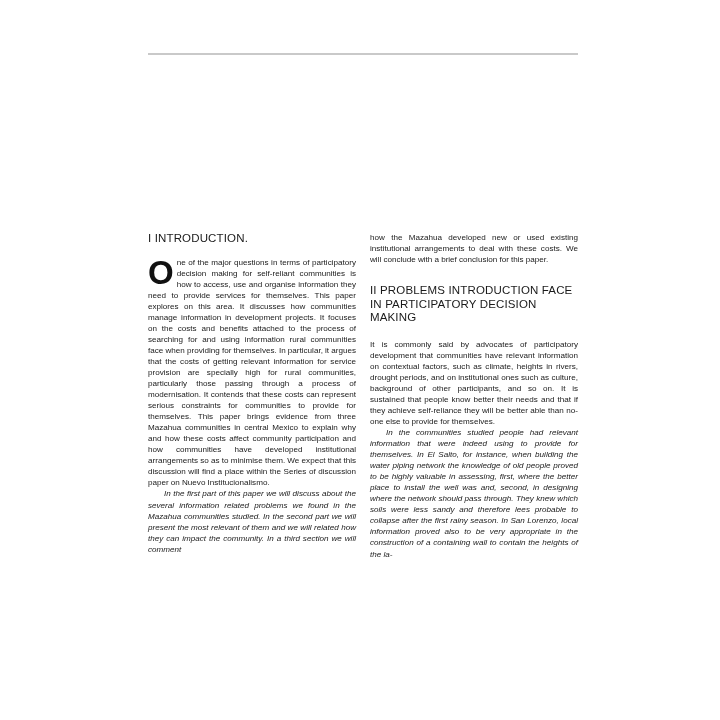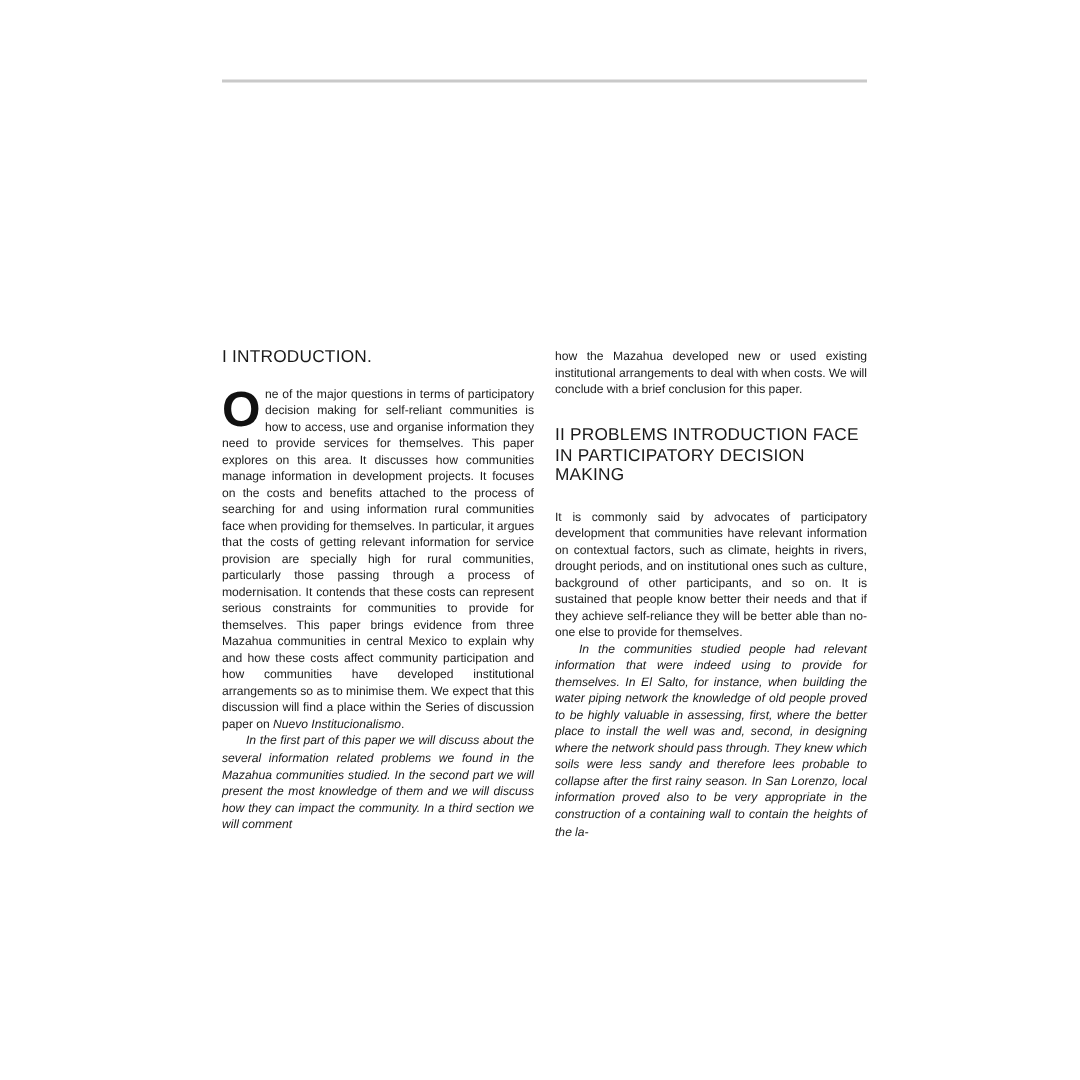--- a/index.html
+++ b/index.html
@@ -92,21 +92,20 @@
     font-size: 33px;
     line-height: 27px;
     font-weight: 700;
     padding: 1px 3px 0 0;
     margin-top: 1px;
     font-family: "Liberation Sans", sans-serif;
     color: #111;
   }
 
   .ital {
-    font-style: italic;
   }
 
   
   .heading-gap {
     height: 19px;
   }
 </style>
 </head>
 <body>
 
@@ -114,25 +113,25 @@
 
   <div class="header-rule"></div>
 
   <div class="columns">
 
     <div class="col">
       <h1 class="section-heading">I INTRODUCTION.</h1>
 
       <p class="body-text dropcap-para"><span class="dropcap">O</span><span>ne of the major questions in terms of participatory decision making for self-reliant communities is how to access, use and organise information they need to provide services for themselves. This paper explores on this area. It discusses how communities manage information in development projects. It focuses on the costs and benefits attached to the process of searching for and using information rural communities face when providing for themselves. In particular, it argues that the costs of getting relevant information for service provision are specially high for rural communities, particularly those passing through a process of modernisation. It contends that these costs can represent serious constraints for communities to provide for themselves. This paper brings evidence from three Mazahua communities in central Mexico to explain why and how these costs affect community participation and how communities have developed institutional arrangements so as to minimise them. We expect that this discussion will find a place within the Series of discussion paper on </span><span class="ital">Nuevo Institucionalismo</span><span>.</span></p>
 
-      <p class="body-text indent">In the first part of this paper we will discuss about the several information related problems we found in the Mazahua communities studied. In the second part we will present the most knowledge of them and we will discuss how they can impact the community. In a third section we will comment</p>
+      <p class="body-text indent">In the first part of this paper we will discuss about the several information related problems we found in the Mazahua communities studied. In the second part we will present the most relevant of them and we will related how they can impact the community. In a third section we will comment</p>
     </div>
 
     <div class="col">
-      <p class="body-text">how the Mazahua developed new or used existing institutional arrangements to deal with when costs. We will conclude with a brief conclusion for this paper.</p>
+      <p class="body-text">how the Mazahua developed new or used existing institutional arrangements to deal with these costs. We will conclude with a brief conclusion for this paper.</p>
 
       <div class="heading-gap"></div>
 
       <h1 class="section-heading right-heading">II PROBLEMS INTRODUCTION FACE IN PARTICIPATORY DECISION MAKING</h1>
 
       <p class="body-text">It is commonly said by advocates of participatory development that communities have relevant information on contextual factors, such as climate, heights in rivers, drought periods, and on institutional ones such as culture, background of other participants, and so on. It is sustained that people know better their needs and that if they achieve self-reliance they will be better able than no-one else to provide for themselves.</p>
 
       <p class="body-text indent">In the communities studied people had relevant information that were indeed using to provide for themselves. In El Salto, for instance, when building the water piping network the knowledge of old people proved to be highly valuable in assessing, first, where the better place to install the well was and, second, in designing where the network should pass through. They knew which soils were less sandy and therefore lees probable to collapse after the first rainy season. In San Lorenzo, local information proved also to be very appropriate in the construction of a containing wall to contain the heights of the la-</p>
     </div>
 

